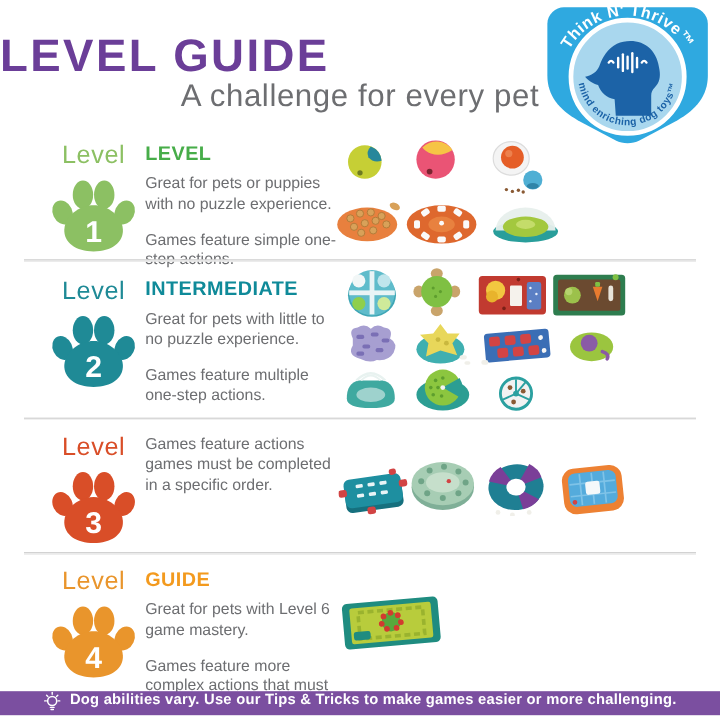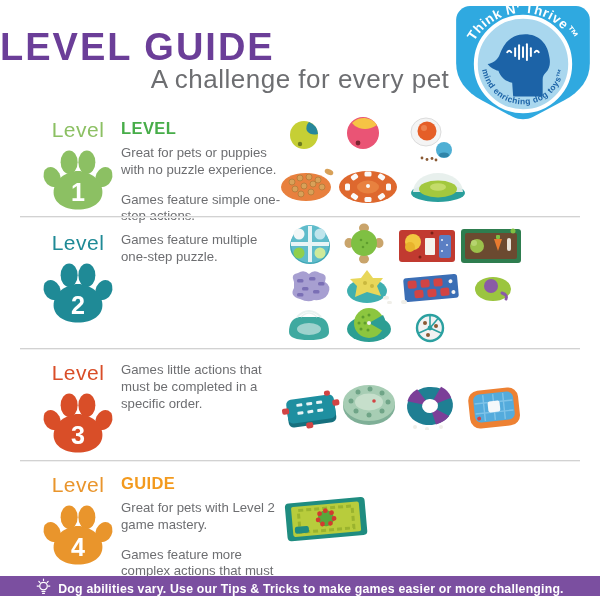--- a/index.html
+++ b/index.html
@@ -38,21 +38,21 @@
   .divider { position: absolute; left: 20px; width: 560px; height: 2px; background: #D2D2D2;
              border-bottom: 1px solid #F0F0F0; }
   .d1 { top: 216px; } .d2 { top: 348px; } .d3 { top: 460px; }
 
   
   .product { position: absolute; }
   .product svg { display: block; width: 100%; height: 100%; }
 
   
   .footer { position: absolute; left: 0; top: 576px; width: 600px; height: 20px;
-            display: flex; align-items: flex-end; justify-content: center; gap: 7px;
+            display: flex; align-items: flex-start; justify-content: center; gap: 7px;
             color: #fff; font-size: 12.3px; font-weight: 600; letter-spacing: 0.2px; }
   .footer svg { width: 15px; height: 18px; }
 
   .hiddefs { position: absolute; width: 0; height: 0; overflow: hidden; }
 </style>
 </head>
 <body>
 
 <svg class="hiddefs" aria-hidden="true">
   <defs>
@@ -115,48 +115,50 @@
 
   <section class="level s2">
     <div class="pawcol" style="color: rgb(31, 138, 150);">
       <div class="lvl-label">Level</div>
       <svg class="paw" viewBox="0 0 100 92">
         <use href="#pawshape" fill="currentColor"></use>
         <text class="pawnum" x="50" y="79" text-anchor="middle">2</text>
       </svg>
     </div>
     <div class="txt">
-      <p>Games feature multiple one-step puzzle.</p>
+      <h2 style="color: rgb(15, 138, 153);">INTERMEDIATE</h2>
+      <p>Great for pets with little to no puzzle experience.</p>
+      <p>Games feature multiple one-step actions.</p>
     </div>
   </section>
 
   <section class="level s3">
     <div class="pawcol" style="color: rgb(217, 78, 40);">
       <div class="lvl-label">Level</div>
       <svg class="paw" viewBox="0 0 100 92">
         <use href="#pawshape" fill="currentColor"></use>
         <text class="pawnum" x="50" y="79" text-anchor="middle">3</text>
       </svg>
     </div>
     <div class="txt">
-      <p>Games little actions that must be completed in a specific order.</p>
+      <p>Games feature actions games must be completed in a specific order.</p>
     </div>
   </section>
 
   <section class="level s4">
     <div class="pawcol" style="color: rgb(233, 149, 44);">
       <div class="lvl-label">Level</div>
       <svg class="paw" viewBox="0 0 100 92">
         <use href="#pawshape" fill="currentColor"></use>
         <text class="pawnum" x="50" y="79" text-anchor="middle">4</text>
       </svg>
     </div>
     <div class="txt">
       <h2 style="color: rgb(243, 154, 30);">GUIDE</h2>
-      <p>Great for pets with Level 2 game mastery.</p>
+      <p>Great for pets with Level 6 game mastery.</p>
       <p>Games feature more complex actions that must be completed in order.</p>
     </div>
   </section>
 
   <div class="divider d1"></div>
   <div class="divider d2"></div>
   <div class="divider d3"></div>
 
   <div class="product" style="left:288px;top:119px;width:34px;height:32px">
     <svg viewBox="0 0 34 32">

